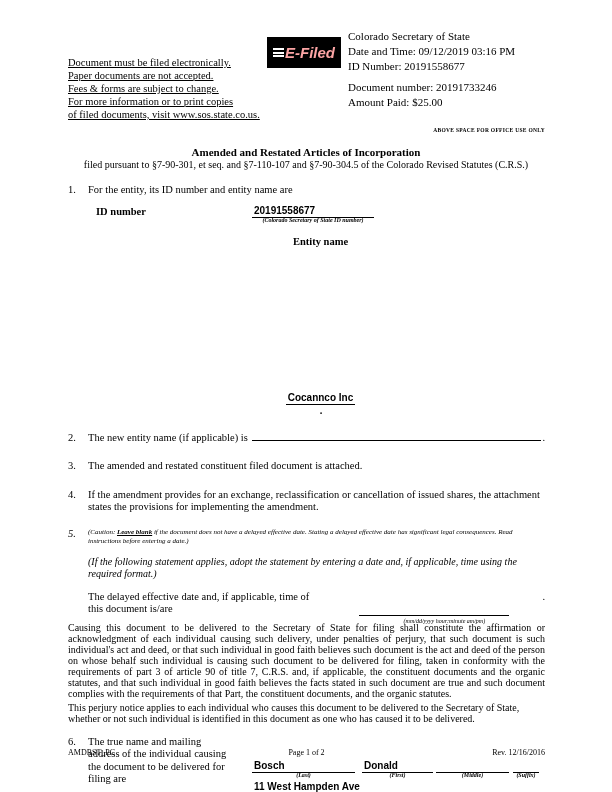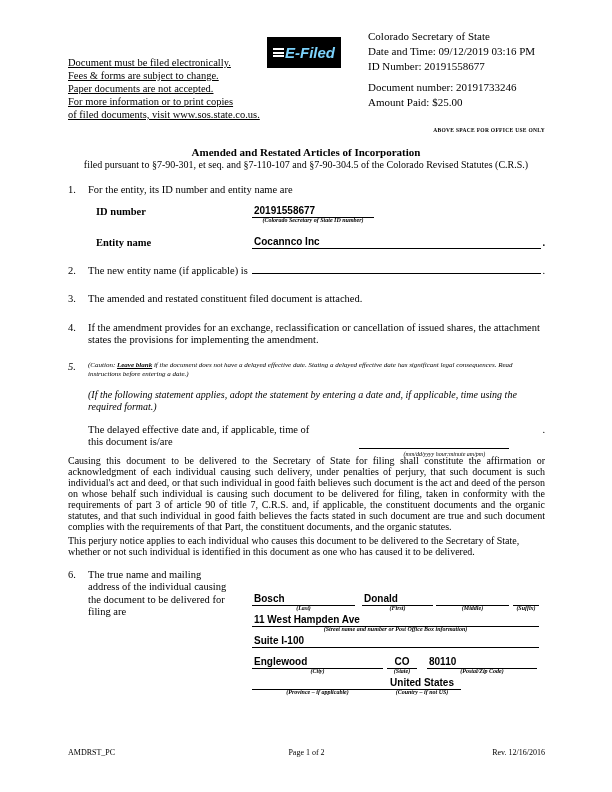--- a/index.html
+++ b/index.html
@@ -10,46 +10,46 @@
     background:#ffffff;
     font-family:"Liberation Serif", serif;
     color:#000;
     overflow:hidden;
   }
   
   .header{position:relative;height:145px;}
   .header-left{position:absolute;left:68px;top:56px;font-size:10.5px;line-height:13px;width:230px;text-decoration:underline;}
   .efiled{
     position:absolute;left:267px;top:37px;width:74px;height:31px;
-    background:#000;color:#7dd3fc;display:flex;align-items:center;justify-content:center;
+    background:#000;color:#fca5a5;display:flex;align-items:center;justify-content:center;
     font-family:"Liberation Sans", sans-serif;font-style:italic;font-weight:bold;font-size:15px;
   }
   .speed-lines{display:inline-block;width:11px;height:9px;margin-right:1px;
     background:linear-gradient(to bottom,#fff 0 2px,transparent 2px 3.5px,#fff 3.5px 5.5px,transparent 5.5px 7px,#fff 7px 9px);}
-  .header-right{position:absolute;left:368px;top:29px;font-size:11px;line-height:15px;}
+  .header-right{position:absolute;left:348px;top:29px;font-size:11px;line-height:15px;}
   .hr-gap{height:6px;}
   .office-use{position:absolute;right:67px;top:127px;font-size:5.5px;font-weight:bold;letter-spacing:.3px;}
   
   .title{text-align:center;font-weight:bold;font-size:11px;margin-top:1px;}
   .subtitle{text-align:center;font-size:10px;white-space:nowrap;margin:1px -30px 0 -30px;}
   
   .body{margin:0 67px 0 68px;font-size:10.5px;}
   .item{display:flex;margin-top:16px;}
   .num{flex:0 0 20px;}
   .itext{flex:1;line-height:12.5px;}
   .item-tight{margin-top:14px;}
   
   .fieldrow{display:flex;margin-left:28px;align-items:center;font-weight:bold;}
   .fieldrow .flabel{flex:0 0 156px;}
   .fline{position:relative;border-bottom:1px solid #000;display:block;}
   .fvalue{display:block;font-family:"Liberation Sans", sans-serif;font-size:10px;line-height:12px;min-height:12px;padding:0 2px;white-space:nowrap;}
   .fcaption{position:absolute;top:100%;left:0;right:0;text-align:center;font-size:6px;font-style:italic;white-space:nowrap;line-height:7px;}
   .id-row{margin-top:8px;}
   .id-line{flex:0 0 122px;}
-  .entity-row{margin-top:18px;}
+  .entity-row{margin-top:18px;flex-direction:column;}
   .entity-line{flex:1;}
   .period{margin-left:1px;}
   
   .inline-blank{flex:1;border-bottom:1px solid #000;margin-left:4px;}
   .row-flex{display:flex;align-items:baseline;}
   
   .num-it{font-style:italic;}
   .caution{font-size:7px;font-style:italic;line-height:9px;width:455px;}
   .ublank{font-weight:bold;text-decoration:underline;}
   .formatnote{font-size:10px;font-style:italic;margin-top:10px;}
@@ -82,22 +82,22 @@
   .footer .f-right{position:absolute;right:0;}
 </style>
 </head>
 <body>
 
 <div class="page">
 
   <div class="header">
     <div class="header-left">
       <div>Document must be filed electronically.</div>
+      <div>Paper documents are not accepted.</div>
       <div>Fees &amp; forms are subject to change.</div>
-      <div>Paper documents are not accepted.</div>
       <div>For more information or to print copies</div>
       <div>of filed documents, visit www.sos.state.co.us.</div>
     </div>
     <div class="efiled">
       <span class="speed-lines"></span>
       <span>E-Filed</span>
     </div>
     <div class="header-right">
       <div>Colorado Secretary of State</div>
       <div>Date and Time: 09/12/2019 03:16 PM</div>

